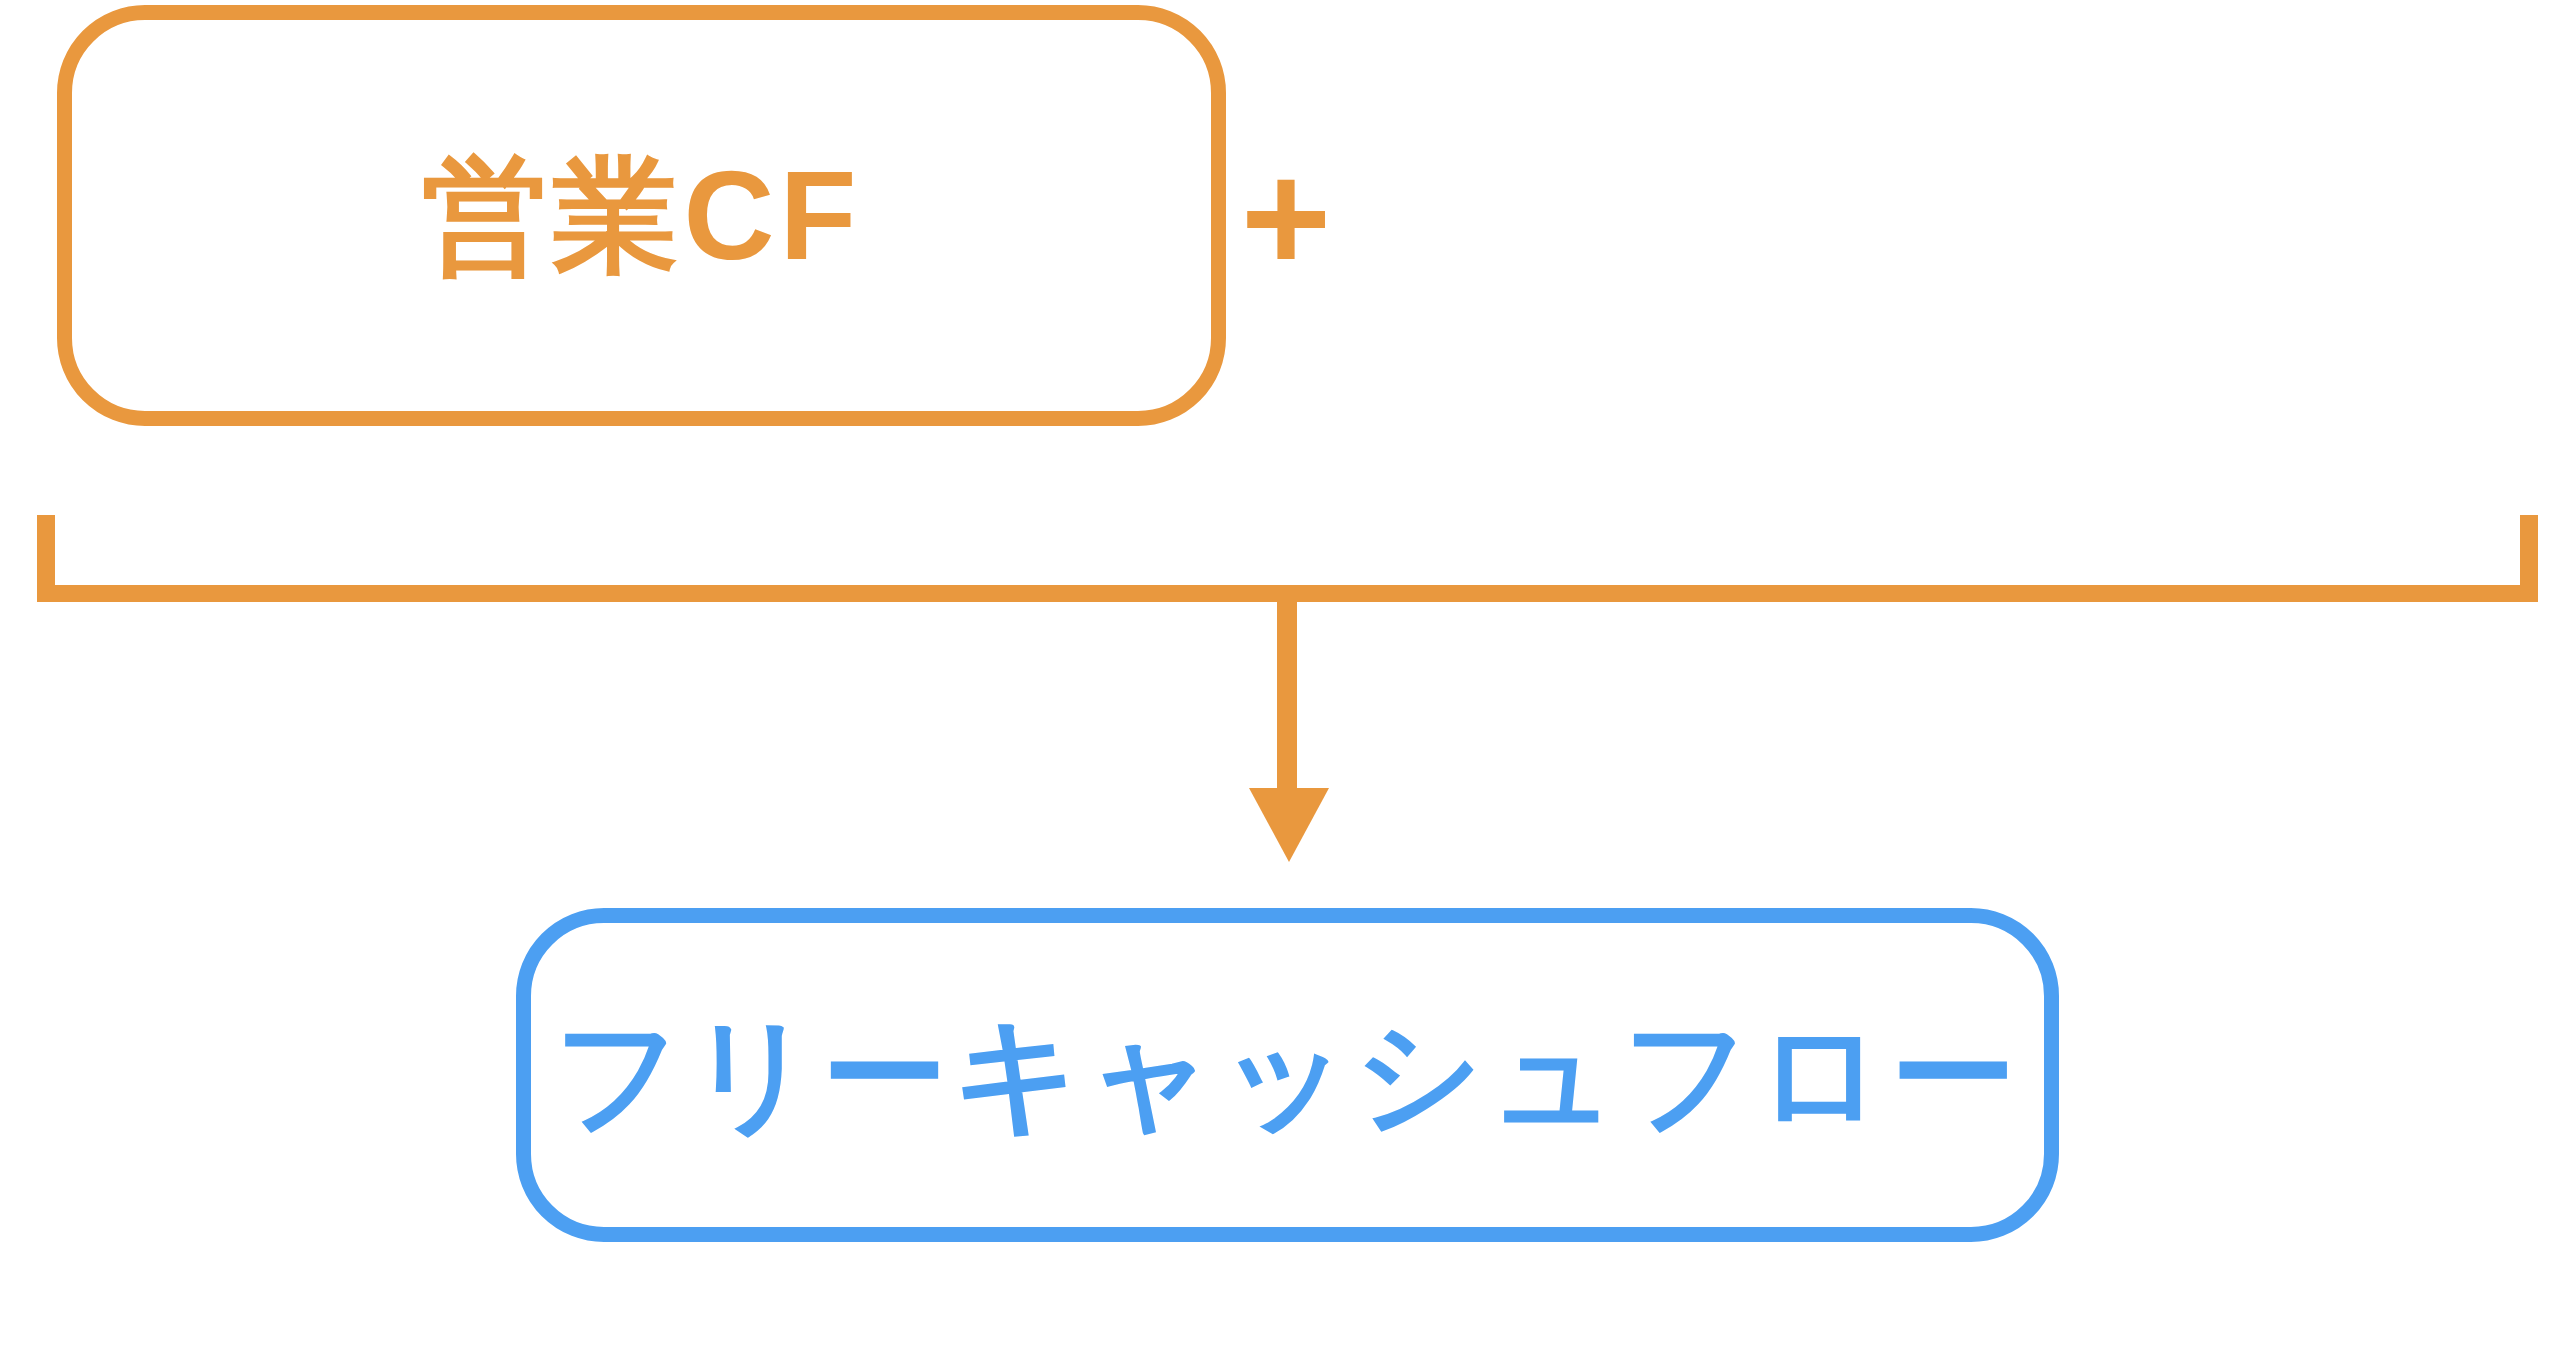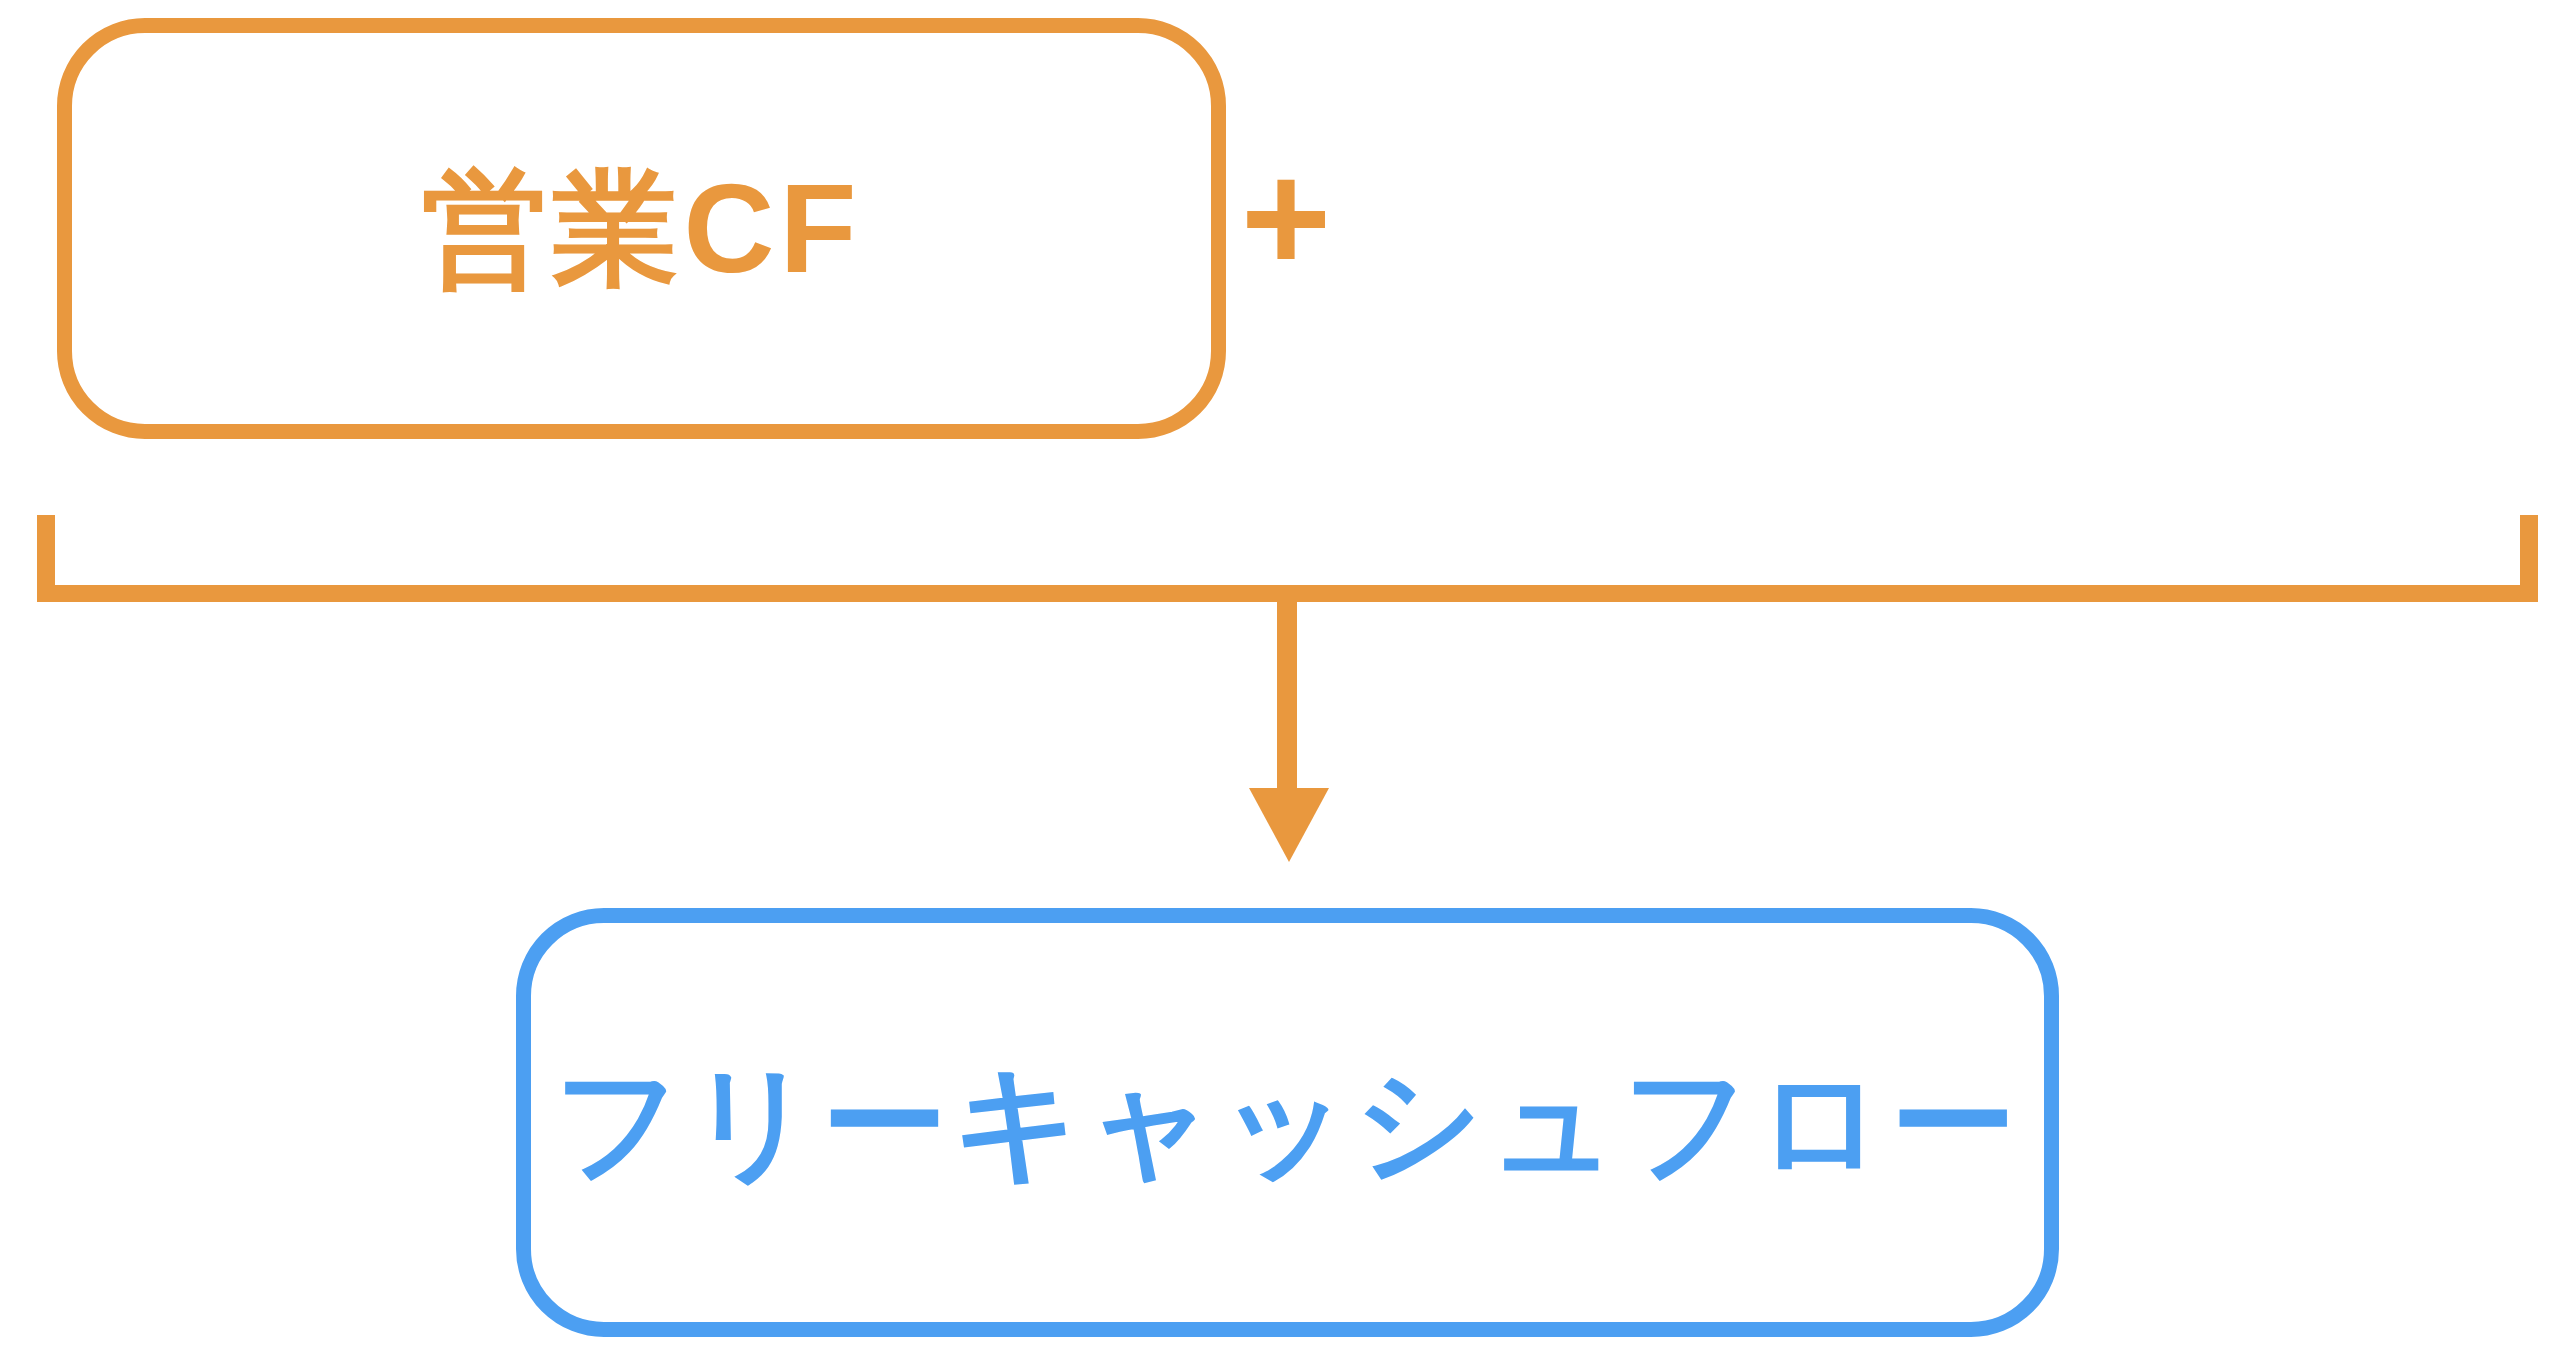--- a/index.html
+++ b/index.html
@@ -32,23 +32,23 @@
   .node-label {
     font-weight: bold;
     font-size: 126px;
     letter-spacing: 5px;
     line-height: 1;
     white-space: nowrap;
   }
   .node-label.orange { color: #E9983E; }
   .node-label.blue   { color: #4C9FF2; }
 
-  #box-operating { left: 57px;   top: 18px;    width: 1169px; height: 421px; }
+  #box-operating { left: 57px;   top: 5px;    width: 1169px; height: 421px; }
   #box-investing { left: 1346px; top: 6.7px;    width: 1176px; height: 421px; }
-  #box-result    { left: 516px;  top: 908px; width: 1543px; height: 429px; }
+  #box-result    { left: 516px;  top: 908px; width: 1543px; height: 334px; }
 
   
   #plus-wrap {
     position: absolute;
     left: 1226px;
     top: 6.7px;
     width: 120px;
     height: 421px;
     display: flex;
     align-items: center;

